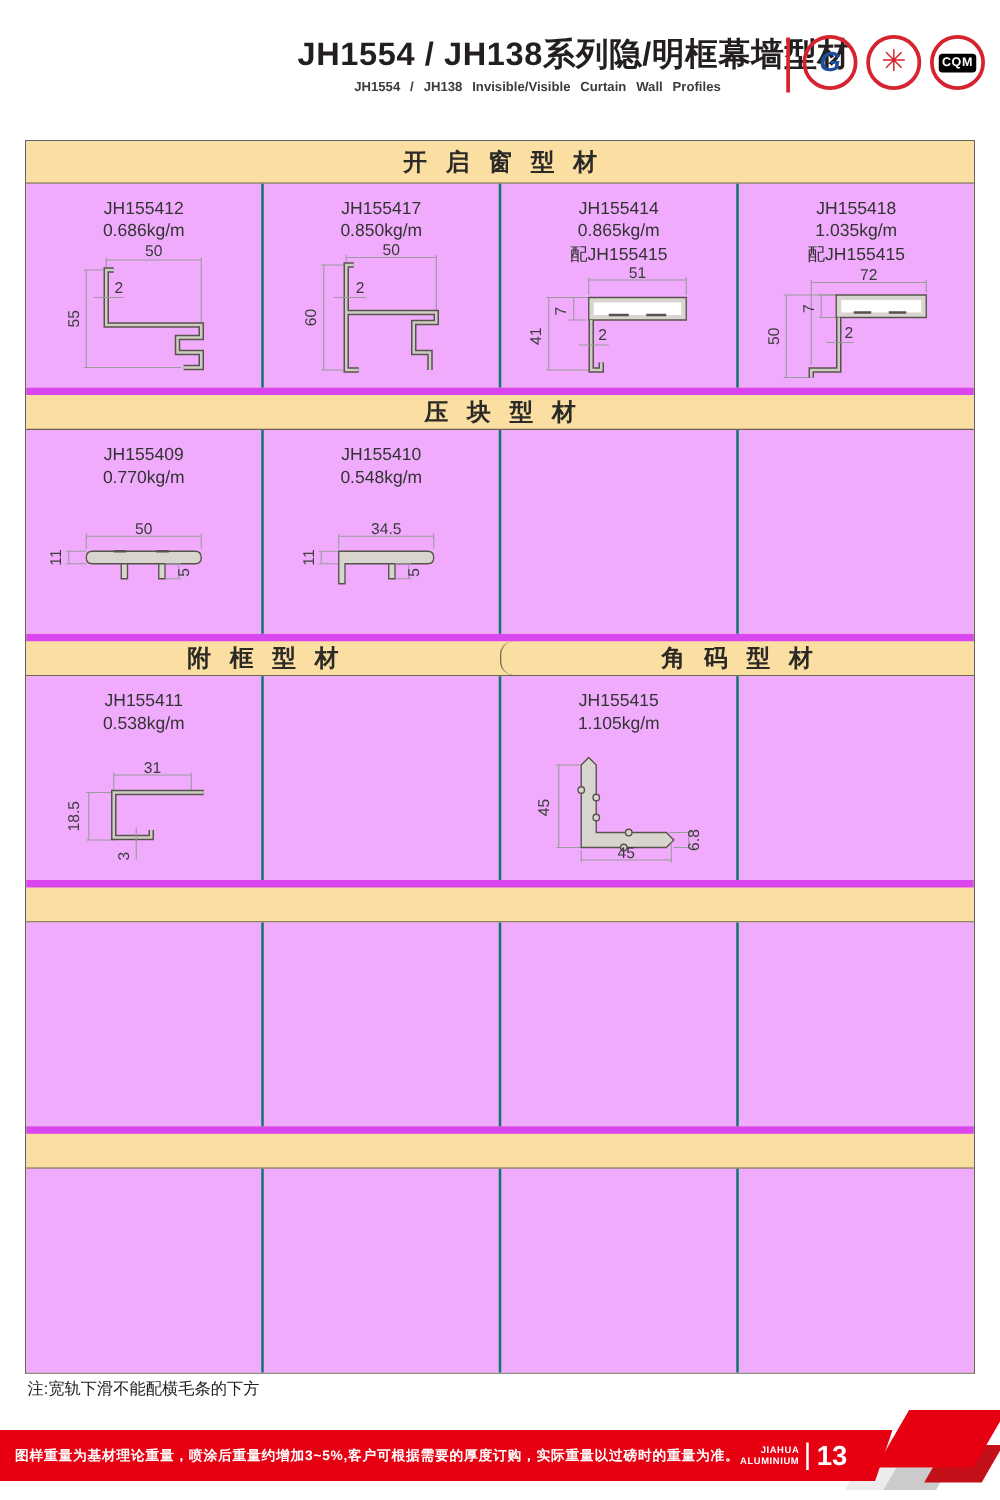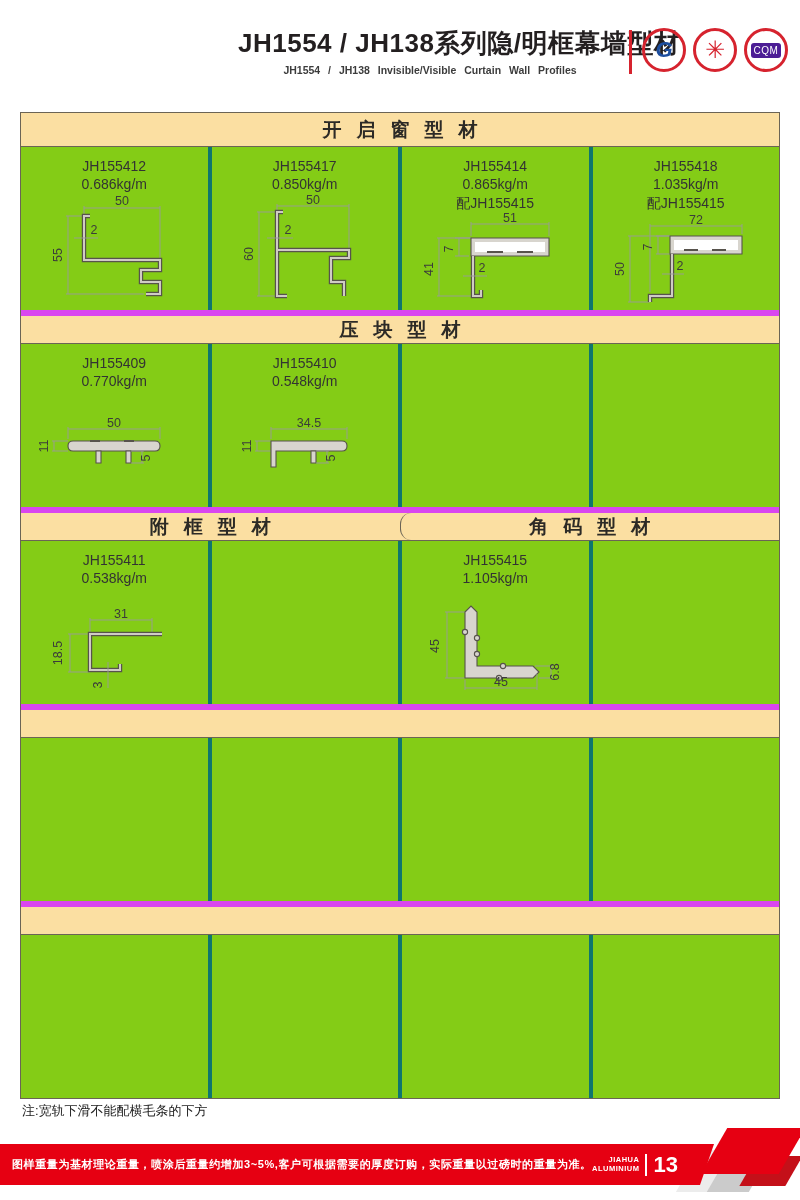--- a/index.html
+++ b/index.html
@@ -9,32 +9,32 @@
   
   .hdr{position:absolute;top:26px;left:238px;width:384px;text-align:center;}
   .title-cn{font-size:26px;font-weight:bold;color:#231f20;letter-spacing:0.5px;white-space:nowrap;}
   .title-en{font-size:10.5px;font-weight:bold;color:#3c3c3c;margin-top:3px;word-spacing:5px;white-space:nowrap;}
   .hdr-divider{position:absolute;left:629px;top:30px;width:3px;height:44px;background:#d6232e;}
   .logos{position:absolute;left:642px;top:28px;display:flex;gap:7px;}
   .logo{width:44px;height:44px;border-radius:50%;box-sizing:border-box;display:flex;align-items:center;justify-content:center;}
   .logo.ring{border:3px solid #d6232e;}
   .logo-g{color:#1d4e9e;font-size:22px;font-weight:bold;font-style:italic;}
   .logo-em{color:#d6232e;font-size:24px;line-height:1;}
-  .logo-cqm-pill{background:#4c1d95;color:#fff;font-size:10px;font-weight:normal;border-radius:3px;padding:2px 3px;letter-spacing:0.5px;}
+  .logo-cqm-pill{background:#000000;color:#fff;font-size:10px;font-weight:bold;border-radius:3px;padding:2px 3px;letter-spacing:0.5px;}
 
   
   .ptable{position:absolute;left:20px;top:112px;width:760px;border:1px solid #6b6455;box-sizing:border-box;}
   .band{height:34px;box-sizing:border-box;background:#fbdfa2;border-top:6px solid #d946ef;border-bottom:1px solid #6b6455;display:flex;}
   .band:first-child{border-top:none;}
   .band-cell{flex:1;display:flex;align-items:center;justify-content:center;font-size:19px;font-weight:bold;
              color:#2c2a26;letter-spacing:15px;text-indent:15px;border-radius:11px;}
   .band-cell + .band-cell{border-left:1px solid #6b6455;}
-  .trow{display:flex;height:163px;box-sizing:border-box;background:#84cc16;}
+  .trow{display:flex;height:163px;box-sizing:border-box;background:#f0abfc;}
   .tcell{flex:1;box-sizing:border-box;display:flex;flex-direction:column;align-items:center;padding-top:10px;overflow:hidden;}
-  .tcell + .tcell{border-left:4px solid #0f766e;}
+  .tcell + .tcell{border-left:2px solid #0f766e;}
   .pname{font-size:14px;color:#333;line-height:1.32;text-align:center;}
   svg.draw{display:block;}
   svg.m16{margin-top:14px;}
   svg.m6{margin-top:4px;}
 
   
   .po{fill:none;stroke:#57534c;stroke-width:4.4;stroke-linejoin:miter;}
   .pi{fill:none;stroke:#cfccc4;stroke-width:2;stroke-linejoin:miter;}
   .pf{fill:#d8d5ce;stroke:#57534c;stroke-width:1.1;}
   .pw{fill:#ffffff;stroke:none;}

